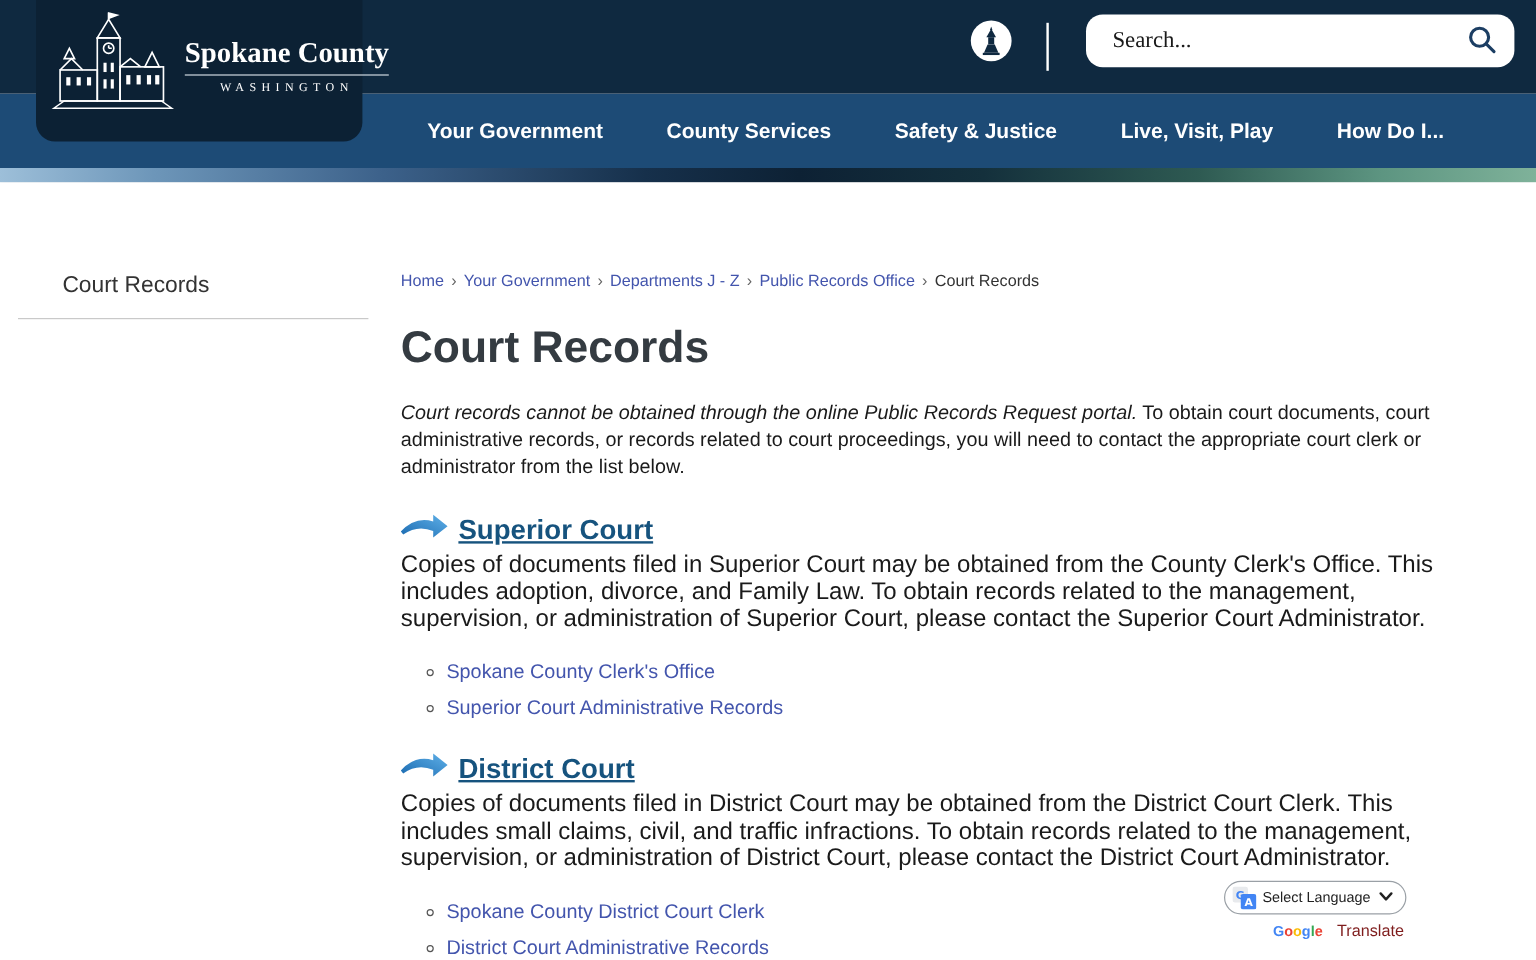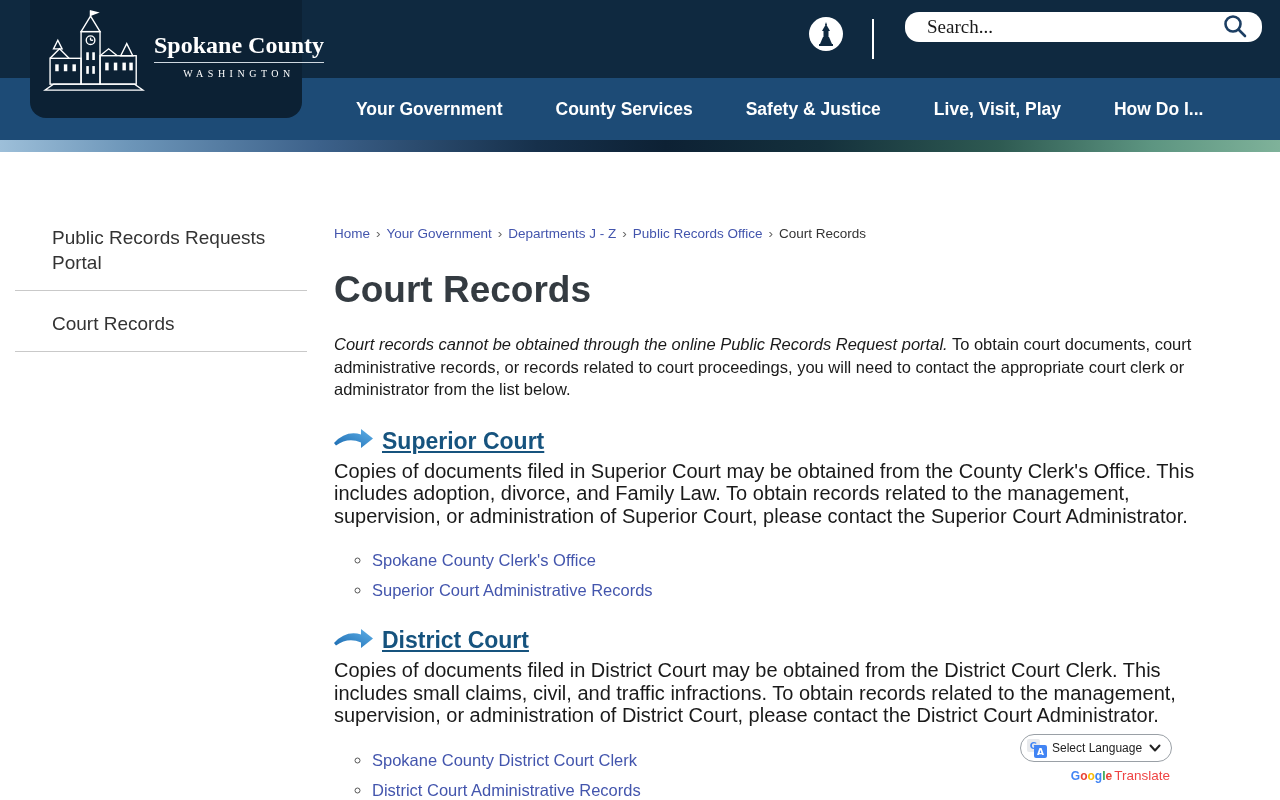--- a/index.html
+++ b/index.html
@@ -91,21 +91,21 @@
   }
   .header-divider {
     position: absolute;
     left: 872px; top: 19px;
     width: 2px; height: 40px;
     background: #ffffff;
   }
   .search-box {
     position: absolute;
     left: 905px; top: 12px;
-    width: 357px; height: 30px;
+    width: 357px; height: 44px;
     background: #ffffff;
     border-radius: 14px;
     display: flex;
     align-items: center;
     box-sizing: border-box;
     padding: 0 14px 0 20px;
   }
   .search-input {
     flex: 1;
     border: none; outline: none;
@@ -222,21 +222,21 @@
   .gt-branding {
     margin-top: 6px;
     text-align: right;
     padding-right: 2px;
     font-size: 13px;
     color: #5f6368;
   }
   .g-logo span { font-weight: bold; font-size: 12px; }
   .g-c0 { color: #4285f4; } .g-c1 { color: #ea4335; } .g-c2 { color: #fbbc05; }
   .g-c3 { color: #4285f4; } .g-c4 { color: #34a853; } .g-c5 { color: #ea4335; }
-  .gt-suffix { margin-left: 2px; color: #ef4444; font-size: 13.5px; }
+  .gt-suffix { margin-left: 12px; color: #7f1d1d; font-size: 13.5px; }
 </style>
 </head>
 <body>
 
 <div class="page">
 
   <header>
     <div class="header-top">
 
       <a class="logo-box">
@@ -309,21 +309,20 @@
       <a class="nav-item">Safety &amp; Justice</a>
       <a class="nav-item">Live, Visit, Play</a>
       <a class="nav-item">How Do I...</a>
     </nav>
     <div class="gradient-strip"></div>
   </header>
 
   <div class="content">
 
     <aside class="sidebar">
-      <a class="side-item">Public Records Requests Portal</a>
       <a class="side-item">Court Records</a>
     </aside>
 
     <main class="main">
 
       <div class="breadcrumb">
         <a>Home</a><span class="sep">›</span><a>Your Government</a><span class="sep">›</span><a>Departments J - Z</a><span class="sep">›</span><a>Public Records Office</a><span class="sep">›</span><span class="current">Court Records</span>
       </div>
 
       <h1 class="page-title">Court Records</h1>

